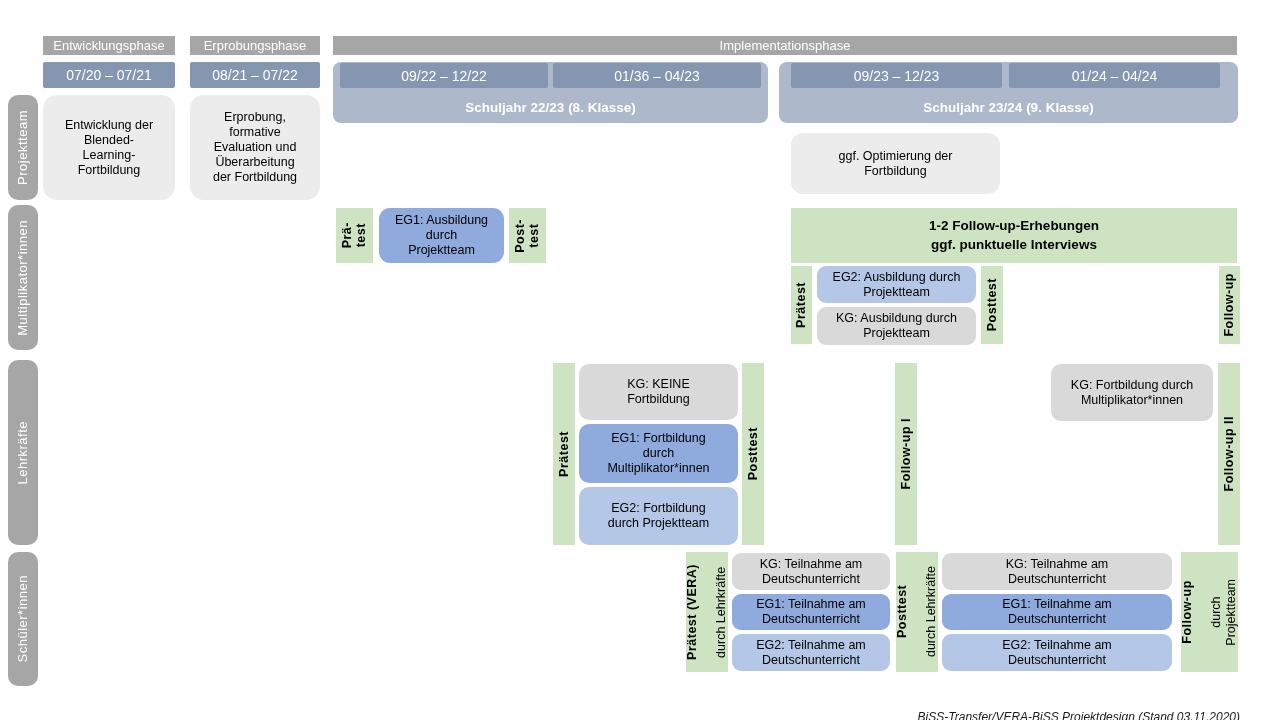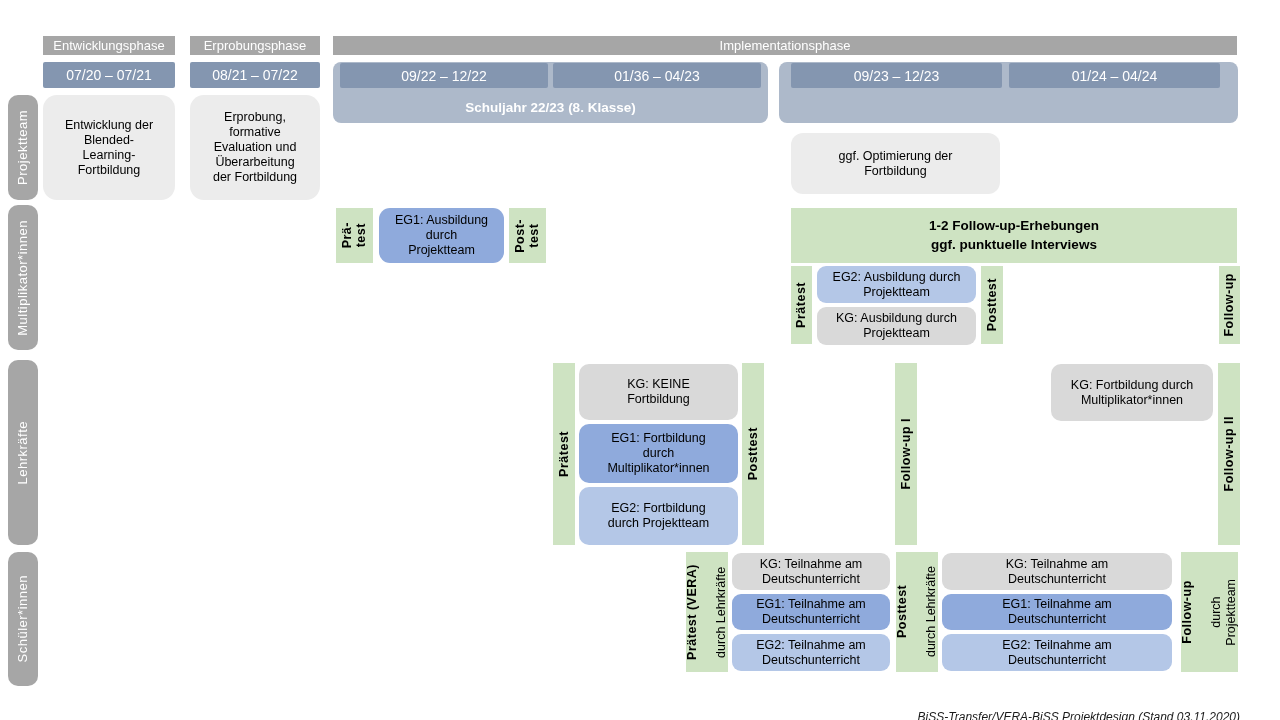--- a/index.html
+++ b/index.html
@@ -79,20 +79,21 @@
 
   <div class="abs year-container" style="left:333px;top:62px;width:435px;height:61px;">
     <div class="date-bar" style="left:7px;top:1px;width:208px;">09/22 – 12/22</div>
     <div class="date-bar" style="left:220px;top:1px;width:208px;">01/36 – 04/23</div>
     <div class="year-label">Schuljahr 22/23 (8. Klasse)</div>
   </div>
 
   <div class="abs year-container" style="left:779px;top:62px;width:459px;height:61px;">
     <div class="date-bar" style="left:12px;top:1px;width:211px;">09/23 – 12/23</div>
     <div class="date-bar" style="left:230px;top:1px;width:211px;">01/24 – 04/24</div>
+    <div class="year-label">Schuljahr 23/24 (9. Klasse)</div>
   </div>
 
   <div class="abs row-label" style="left:8px;top:95px;width:30px;height:105px;">
     <div class="vtext">Projektteam</div>
   </div>
   <div class="abs row-label" style="left:8px;top:205px;width:30px;height:145px;">
     <div class="vtext">Multiplikator*innen</div>
   </div>
   <div class="abs row-label" style="left:8px;top:360px;width:30px;height:185px;">
     <div class="vtext">Lehrkräfte</div>

